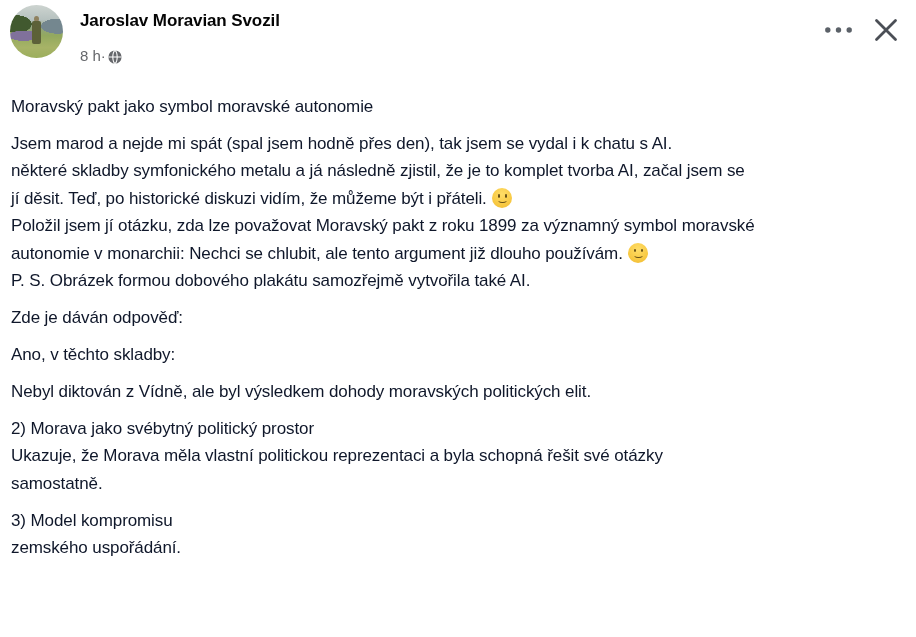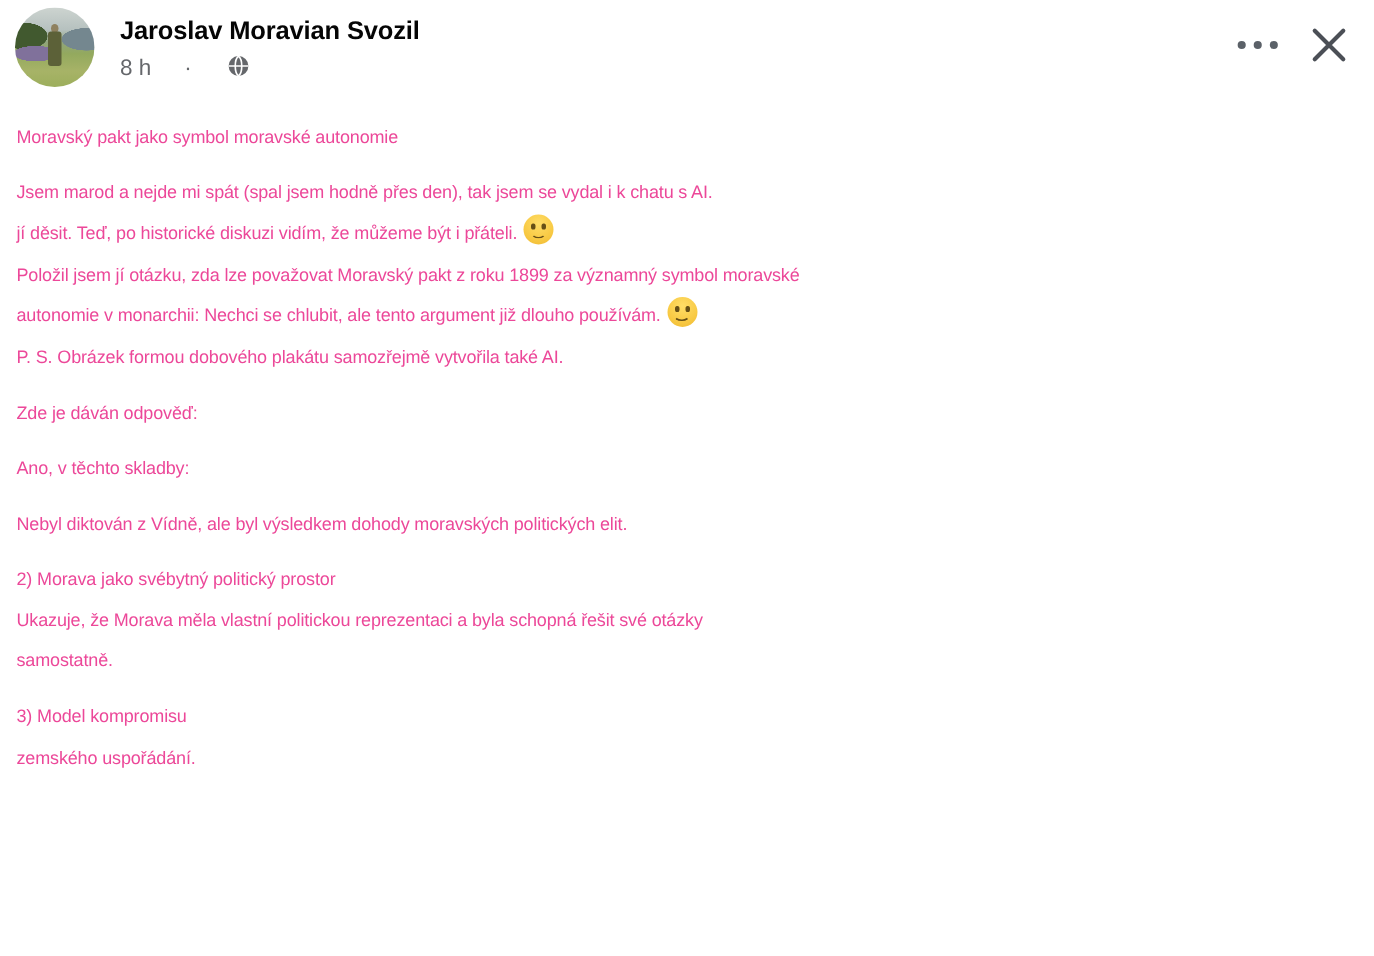--- a/index.html
+++ b/index.html
@@ -63,24 +63,24 @@
   .header-text { padding-top: 5px; }
   .author {
     font-size: 17px;
     font-weight: 700;
     line-height: 21px;
     letter-spacing: -0.1px;
     color: #050505;
     cursor: pointer;
   }
   .meta {
-    margin-top: 5px;
+    margin-top: 15px;
     display: flex;
-    align-items: flex-start;
-    gap: 22px;
+    align-items: flex-end;
+    gap: 0;
     color: #65676b;
     font-size: 15px;
     line-height: 19px;
   }
   .timestamp { cursor: pointer; }
   .globe { display: block; margin-left: 1px; }
 
   
   .icon-btn {
     position: absolute;
@@ -92,27 +92,27 @@
     align-items: center;
     justify-content: center;
     cursor: pointer;
   }
   .more-btn  { top: 13px; right: 61px; width: 34px; height: 34px; }
   .close-btn { top: 11px; right: 11px; width: 38px; height: 38px; }
 
   
   .post-body {
     position: absolute;
-    top: 78px;
+    top: 93px;
     left: 11px;
     right: 11px;
-    font-size: 12px;
+    font-size: 17px;
     line-height: 27.4px;
     letter-spacing: -0.1px;
-    color: #ec4899;
+    color: #0f172a;
   }
   .paragraph { margin: 0 0 9.6px 0; }
   .post-line { white-space: pre; }
 
   
   .emoji {
     display: inline-block;
     width: 20px;
     height: 20px;
     border-radius: 50%;
@@ -176,20 +176,21 @@
   </button>
 
   <div class="post-body">
 
     <div class="paragraph">
       <div class="post-line">Moravský pakt jako symbol moravské autonomie</div>
     </div>
 
     <div class="paragraph">
       <div class="post-line">Jsem marod a nejde mi spát (spal jsem hodně přes den), tak jsem se vydal i k chatu s AI.</div>
+      <div class="post-line">některé skladby symfonického metalu a já následně zjistil, že je to komplet tvorba AI, začal jsem se</div>
       <div class="post-line">jí děsit. Teď, po historické diskuzi vidím, že můžeme být i přáteli. <span class="emoji"></span></div>
       <div class="post-line">Položil jsem jí otázku, zda lze považovat Moravský pakt z roku 1899 za významný symbol moravské</div>
       <div class="post-line">autonomie v monarchii: Nechci se chlubit, ale tento argument již dlouho používám. <span class="emoji"></span></div>
       <div class="post-line">P. S. Obrázek formou dobového plakátu samozřejmě vytvořila také AI.</div>
     </div>
 
     <div class="paragraph">
       <div class="post-line">Zde je dáván odpověď:</div>
     </div>
 

